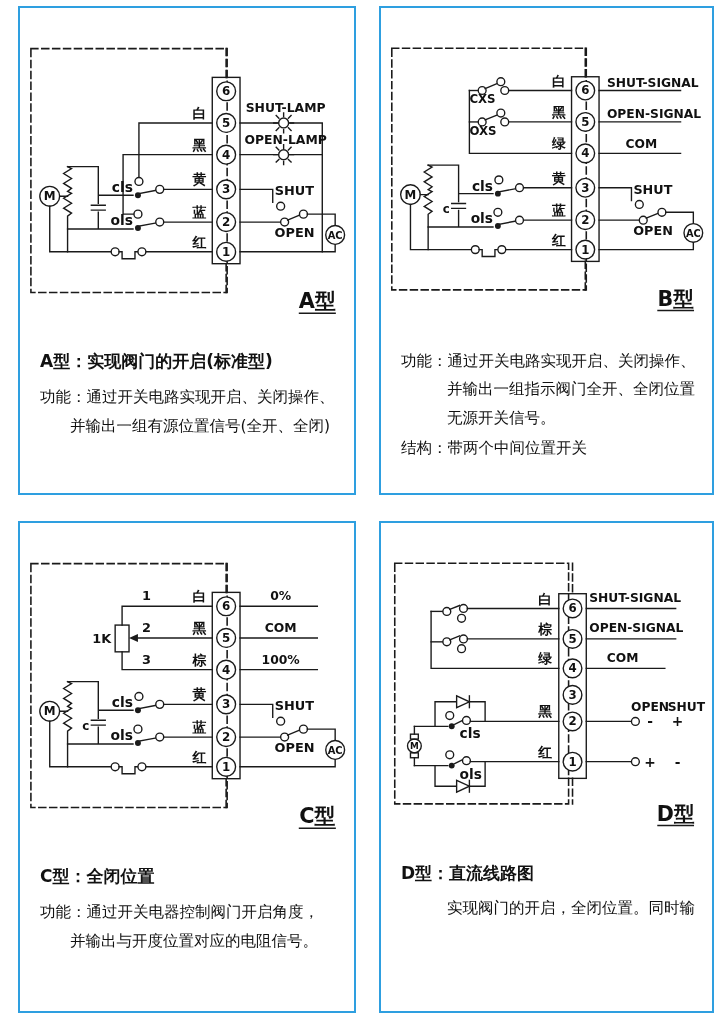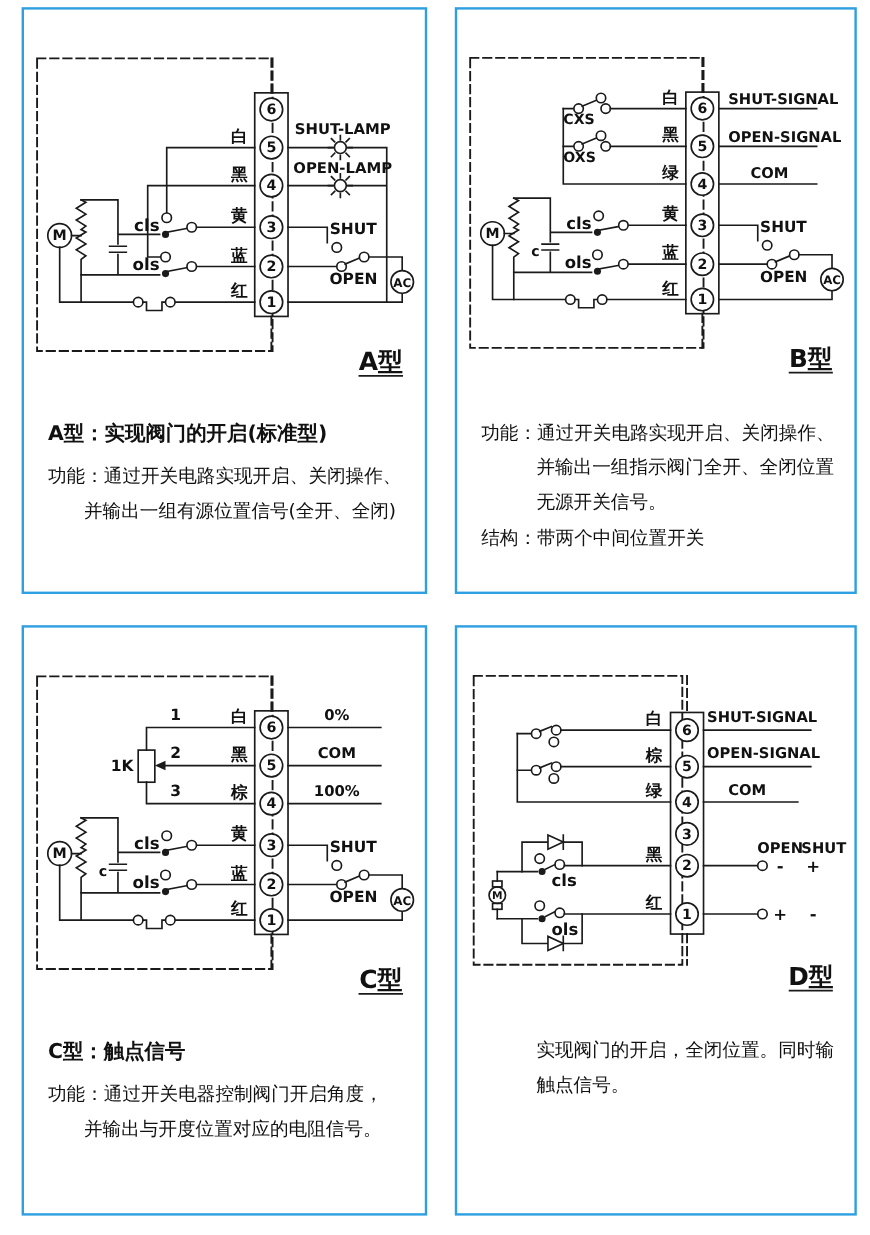--- a/index.html
+++ b/index.html
@@ -318,21 +318,21 @@
     </g>
     <g>
       <circle class="node" cx="318" cy="229" r="9.5"></circle>
       <text class="lbl s10" x="318" y="233" text-anchor="middle">AC</text>
     </g>
     <path class="w" d="M222,246 H318 M318,246 V239"></path>
     <text class="lbl s21" x="300" y="303" text-anchor="middle">C型</text>
     <path class="w" d="M282,308 H318"></path>
   </svg>
   <div class="tb">
-    <h3>C型：触点信号</h3>
+    <h3>C型：全闭位置</h3>
     <p>功能：通过开关电器控制阀门开启角度，</p>
     <p class="i1">并输出与开度位置对应的电阻信号。</p>
   </div>
 </section>
 
 <section class="panel" id="panel-d">
   <svg class="diagram" viewBox="0 0 337 315">
     <rect class="w dash" x="14" y="41" width="177" height="245"></rect>
     <path class="w dash" d="M195,41 V72 M195,260 V286"></path>
     <g>
@@ -419,16 +419,16 @@
       <text class="lbl s14" x="302" y="207" text-anchor="middle">+</text>
       <path class="w" d="M209,243 H255"></path>
       <circle class="node" cx="259" cy="243" r="4"></circle>
       <text class="lbl s14" x="274" y="248" text-anchor="middle">+</text>
       <text class="lbl s14" x="302" y="248" text-anchor="middle">-</text>
     </g>
     <text class="lbl s21" x="300" y="303" text-anchor="middle">D型</text>
     <path class="w" d="M282,308 H318"></path>
   </svg>
   <div class="tb">
+    <h3>D型：直流线路图</h3>
     <p class="i2">实现阀门的开启，全闭位置。同时输</p>
-    <p class="i2">触点信号。</p>
   </div>
 </section>
 
 </body></html>

